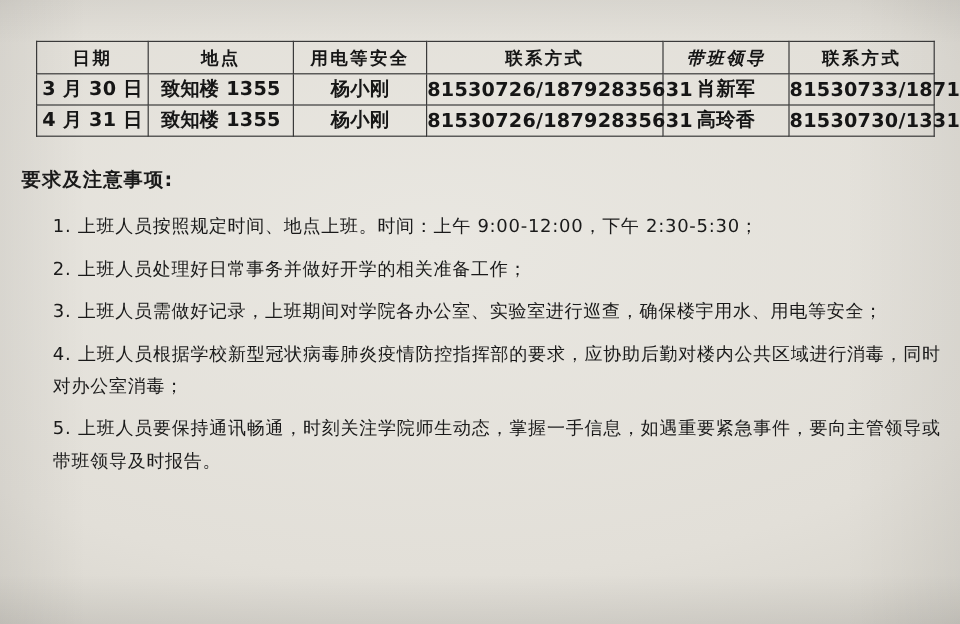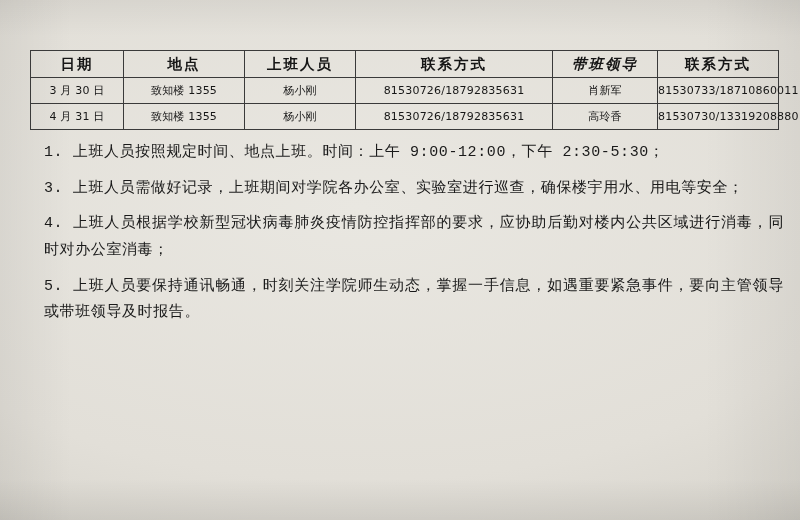--- a/index.html
+++ b/index.html
@@ -35,21 +35,21 @@
   .content {
     position: relative;
     z-index: 2;
     padding: 0;
   }
 
   
   .tbl-wrap {
     position: absolute;
     left: 30px;
-    top: 50px;
+    top: 34px;
     width: 742px;
   }
   table.sched {
     border-collapse: collapse;
     width: 742px;
     table-layout: fixed;
     font-family: "DejaVu Sans", "Liberation Sans", sans-serif;
   }
   table.sched th, table.sched td {
     border: 1px solid #3a3a3a;
@@ -59,22 +59,23 @@
     padding: 0;
   }
   table.sched th {
     height: 26px;
     font-size: 14.5px;
     font-weight: bold;
     letter-spacing: 2px;
   }
   table.sched td {
     height: 25px;
-    font-size: 11px;
+    font-size: 16px;
     letter-spacing: 0.2px;
+    font-weight: bold;
   }
   td.cjk, th.cjk { letter-spacing: 2px; }
   .c-date  { width: 92px; }
   .c-place { width: 120px; }
   .c-staff { width: 110px; }
   .c-phone { width: 196px; }
   .c-lead  { width: 104px; font-style: italic; }
   .c-lphone{ width: 120px; }
   .num { letter-spacing: 0px; font-size: 13.5px; }
 
@@ -92,37 +93,36 @@
     margin-left: 4px;
     margin-bottom: 14px;
   }
   .item {
     font-size: 15px;
     line-height: 1.78;
     letter-spacing: 0.6px;
     text-align: justify;
     margin-bottom: 9px;
     padding-left: 0;
-    font-family: Liberation Mono, monospace;
   }
   .indent { padding-left: 30px; text-indent: 0; }
 </style>
 </head>
 <body>
 
 <div class="page">
   <div class="content">
 
     <div class="tbl-wrap">
       <table class="sched">
         <thead>
           <tr>
             <th class="c-date cjk">日期</th>
             <th class="c-place cjk">地点</th>
-            <th class="c-staff cjk">上班人员</th>
+            <th class="c-staff cjk">用电等安全</th>
             <th class="c-phone cjk">联系方式</th>
             <th class="c-lead cjk">带班领导</th>
             <th class="c-lphone cjk">联系方式</th>
           </tr>
         </thead>
         <tbody>
           <tr>
             <td class="cjk">3 月 30 日</td>
             <td class="cjk">致知楼 1355</td>
             <td class="cjk">杨小刚</td>
@@ -136,21 +136,23 @@
             <td class="cjk">杨小刚</td>
             <td class="num">81530726/18792835631</td>
             <td class="cjk">高玲香</td>
             <td class="num">81530730/13319208880</td>
           </tr>
         </tbody>
       </table>
     </div>
 
     <div class="notes">
+      <div class="notes-title">要求及注意事项:</div>
 
       <div class="item indent">1. 上班人员按照规定时间、地点上班。时间：上午 9:00-12:00，下午 2:30-5:30；</div>
+      <div class="item indent">2. 上班人员处理好日常事务并做好开学的相关准备工作；</div>
       <div class="item indent">3. 上班人员需做好记录，上班期间对学院各办公室、实验室进行巡查，确保楼宇用水、用电等安全；</div>
       <div class="item indent">4. 上班人员根据学校新型冠状病毒肺炎疫情防控指挥部的要求，应协助后勤对楼内公共区域进行消毒，同时对办公室消毒；</div>
       <div class="item indent">5. 上班人员要保持通讯畅通，时刻关注学院师生动态，掌握一手信息，如遇重要紧急事件，要向主管领导或带班领导及时报告。</div>
     </div>
 
   </div>
 </div>
 
 </body></html>

